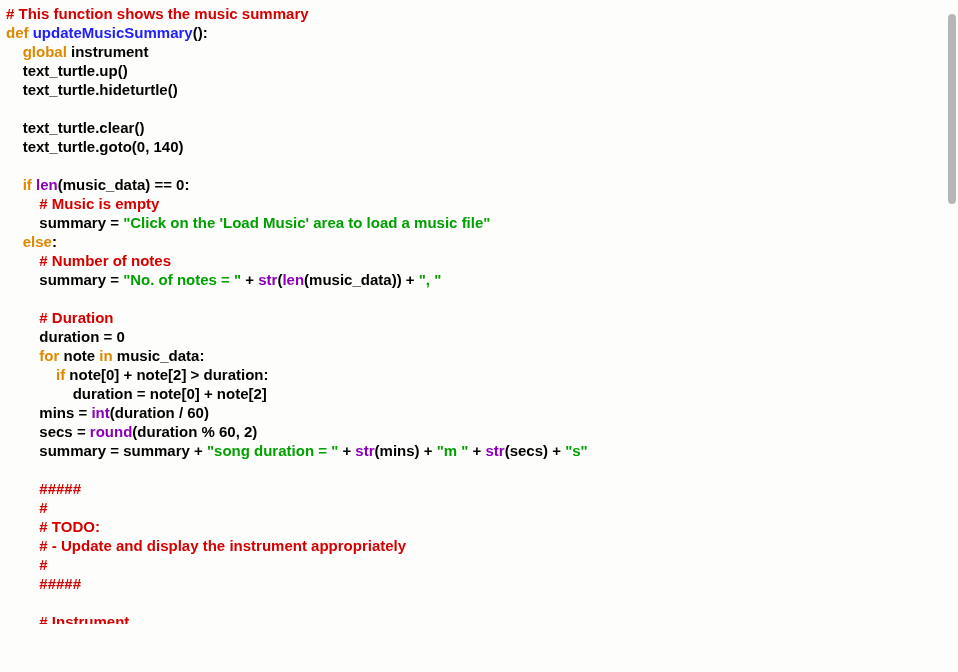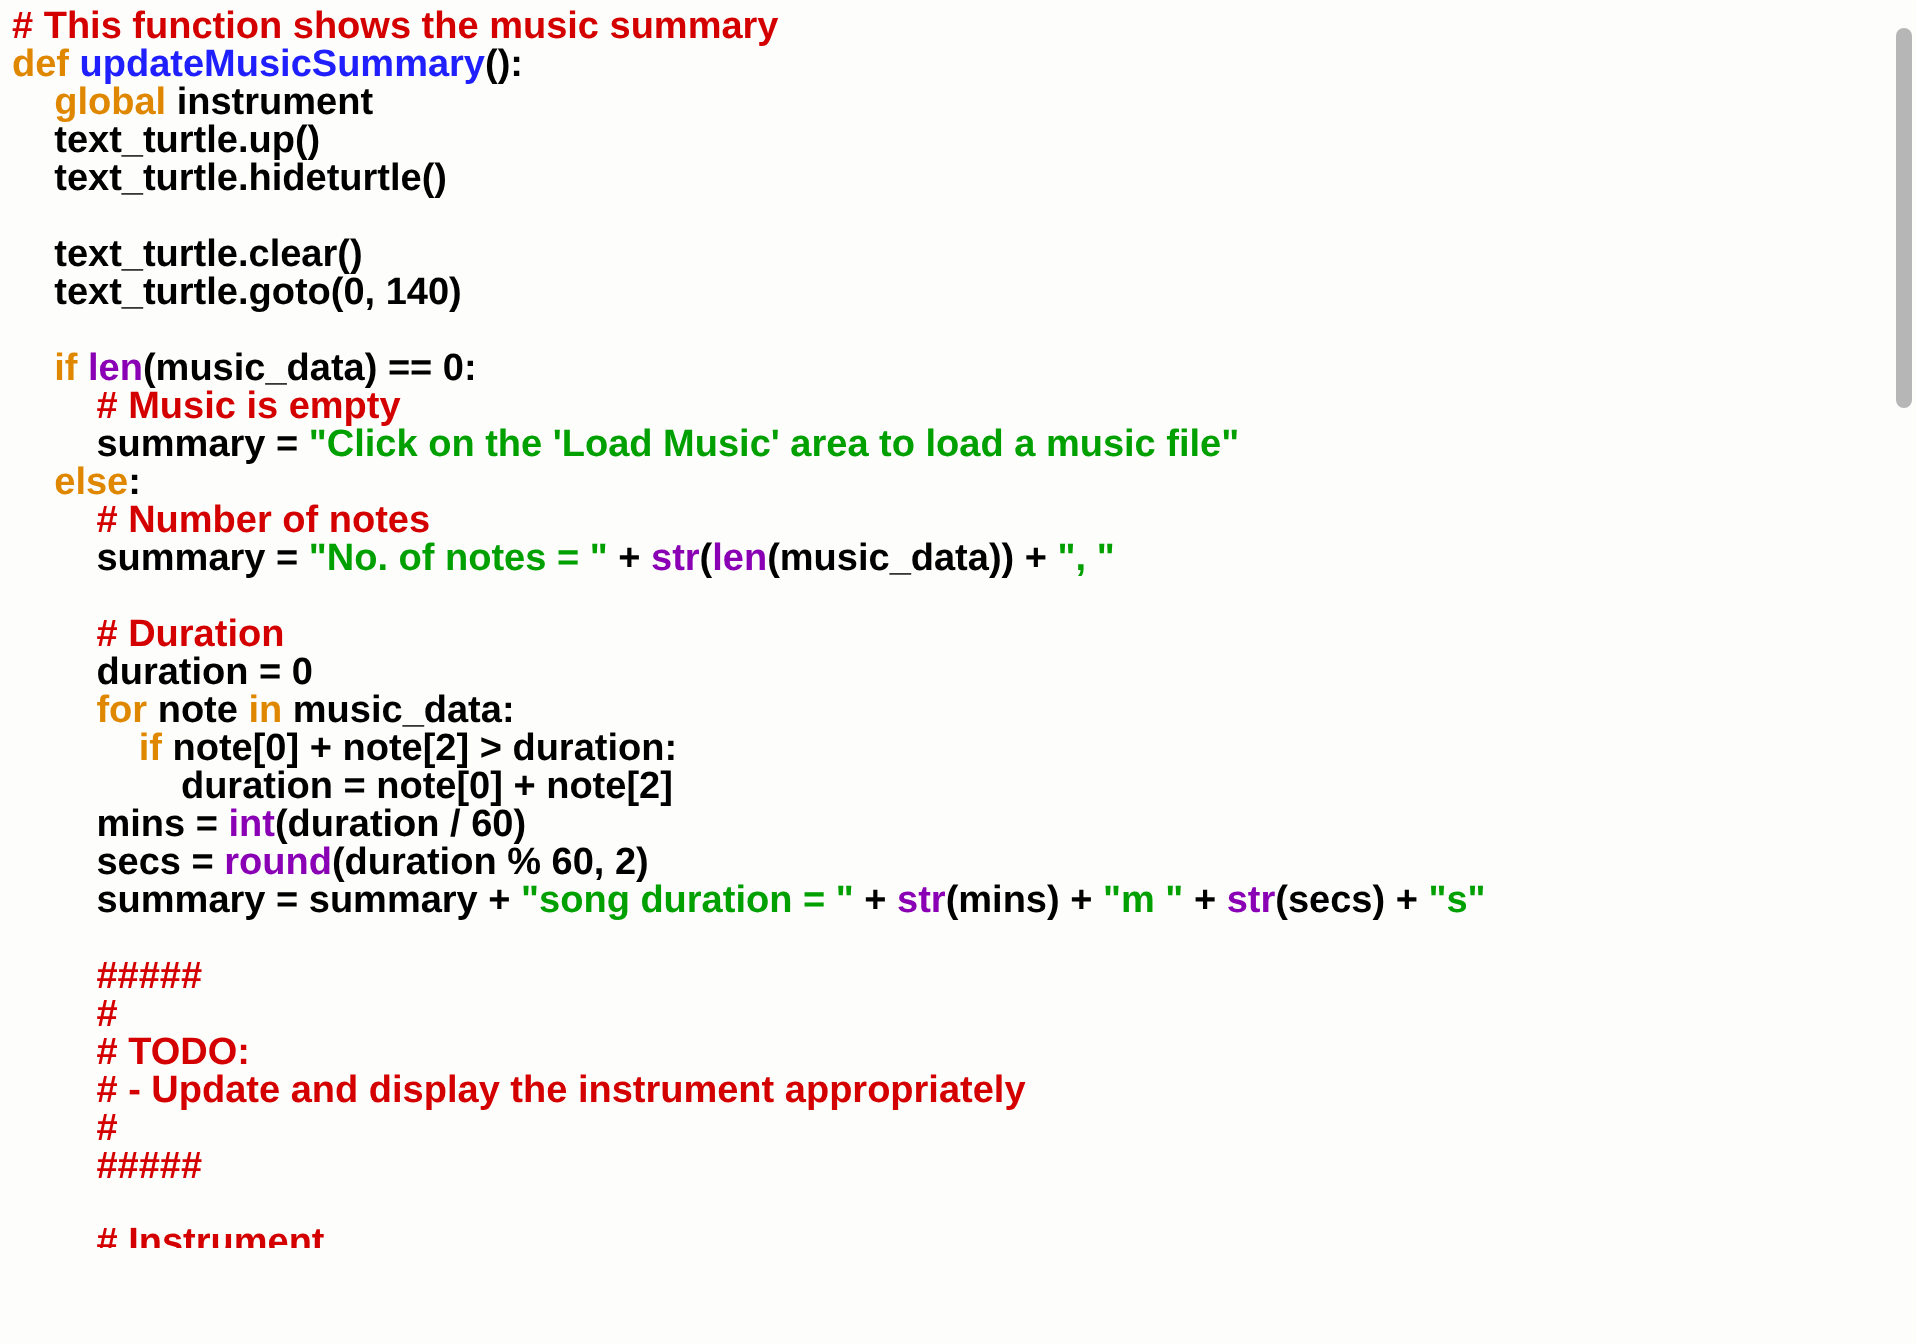--- a/index.html
+++ b/index.html
@@ -17,21 +17,21 @@
   }
   .code-area {
     position: absolute;
     left: 0;
     top: 0;
     width: 940px;
     height: 624px;
     padding: 4px 0 0 6px;
     box-sizing: border-box;
     font-family: Arial, Helvetica, sans-serif;
-    font-size: 19px;
+    font-size: 15px;
     font-weight: bold;
     line-height: 19px;
     white-space: pre;
     color: #000;
     overflow: hidden;
   }
   .scrollbar-track {
     position: absolute;
     right: 2px;
     top: 0;

